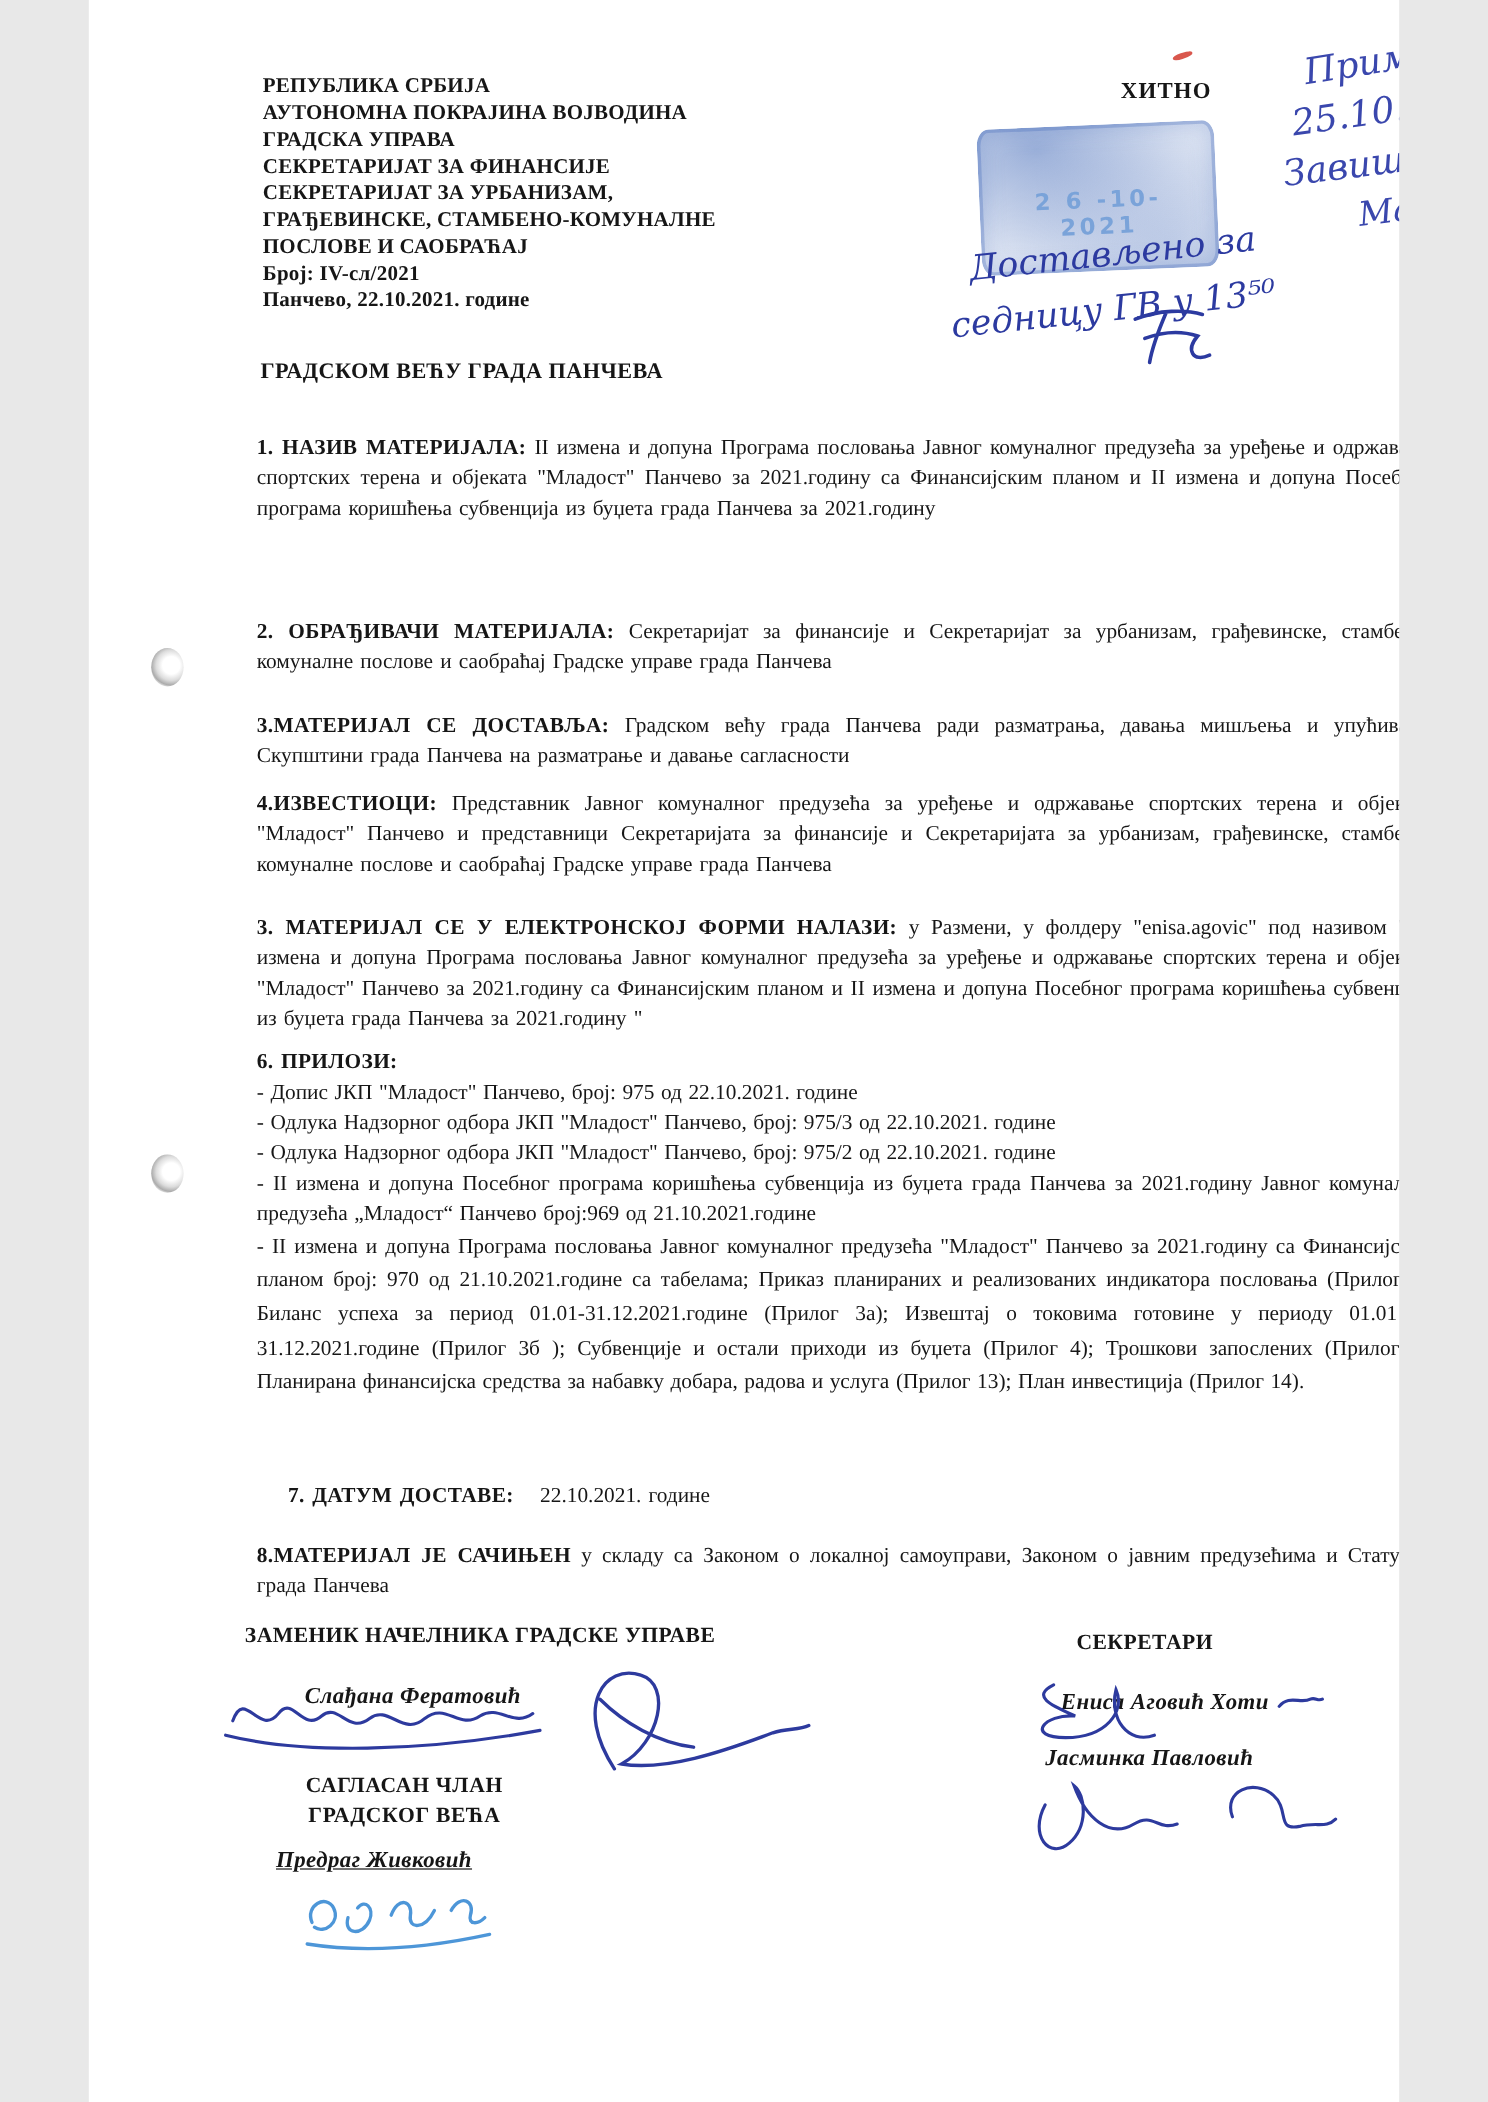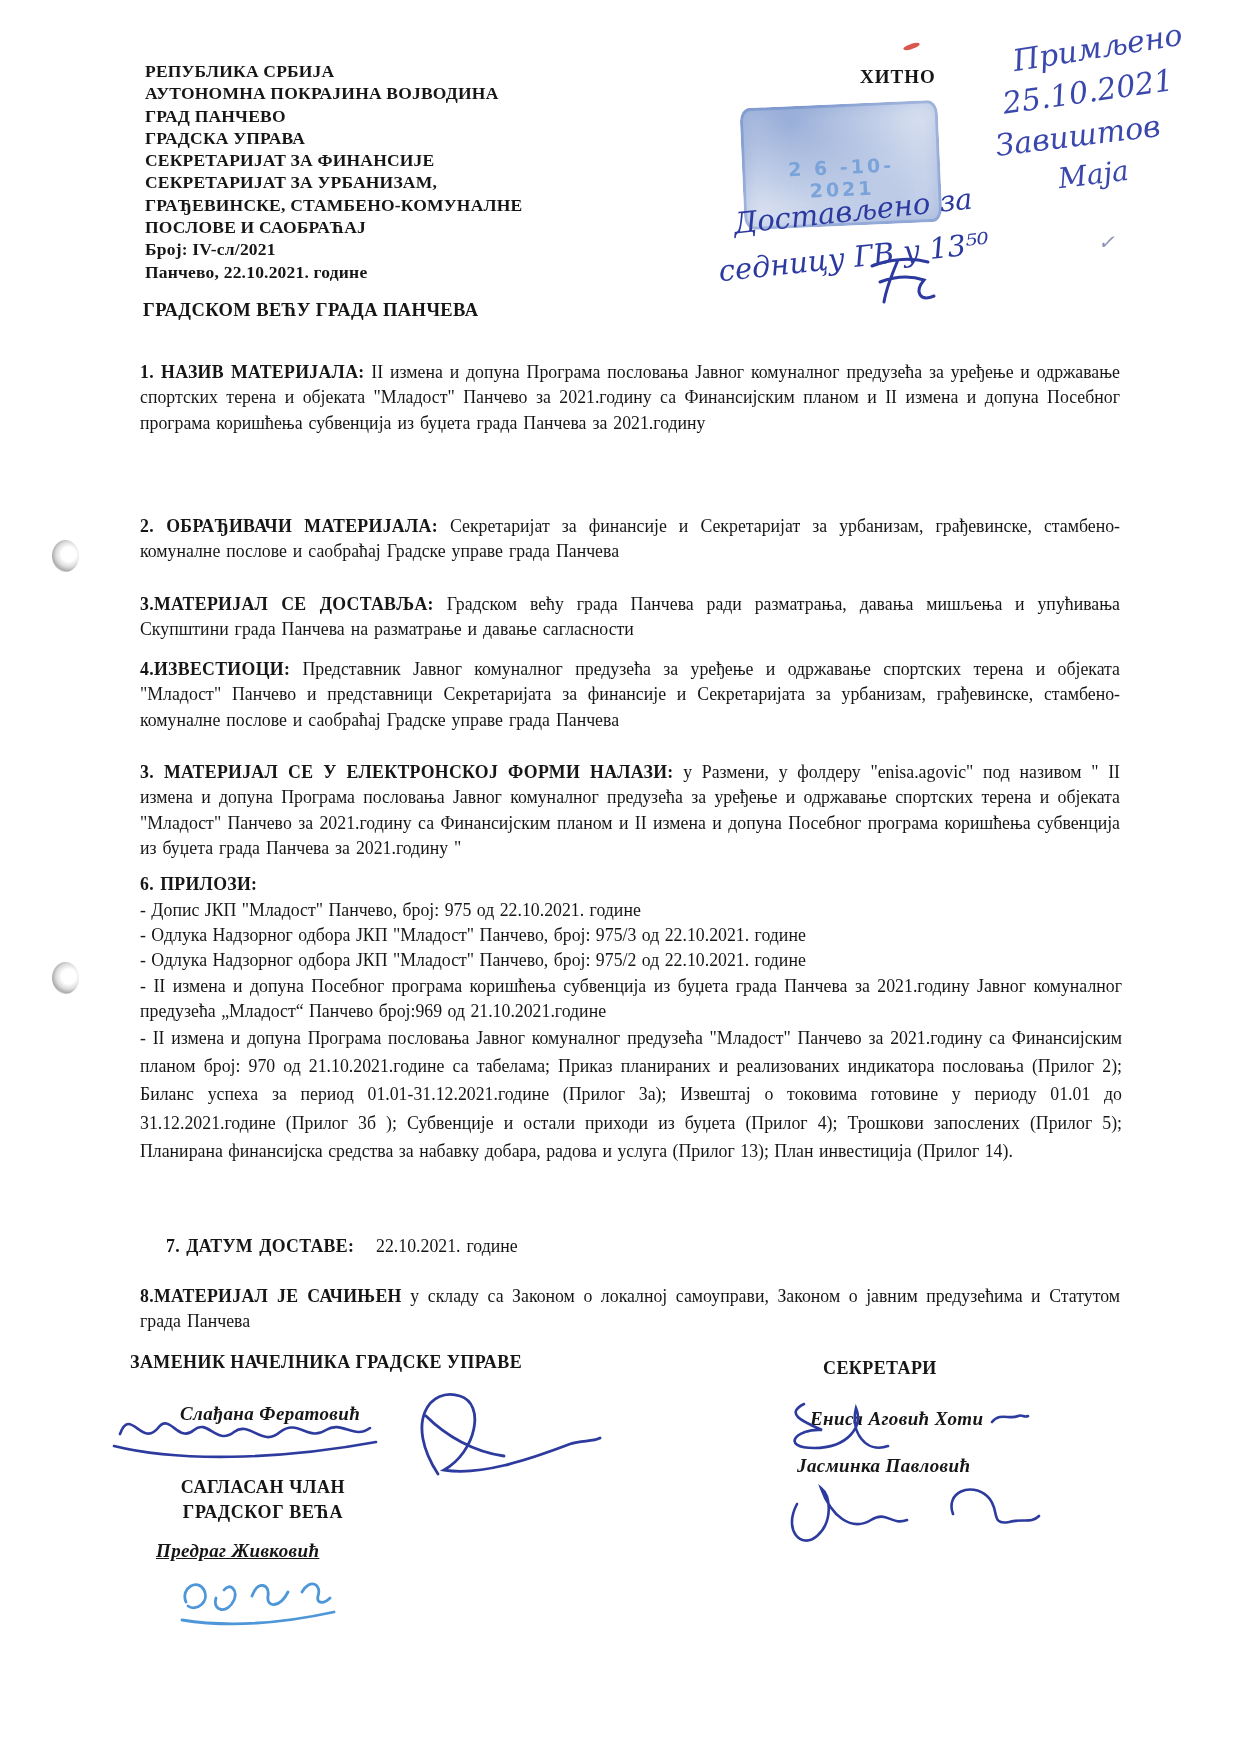--- a/index.html
+++ b/index.html
@@ -1,17 +1,17 @@
 <!DOCTYPE html>
 <html><head>
 <meta charset="utf-8">
 <style>
   html,body{margin:0;padding:0;background:#e8e8e8;}
   .page{
-    position:relative; width:1240px; height:1752px; background:#ffffff;
+    position:relative; width:1092px; height:1752px; background:#ffffff;
     font-family:"Liberation Serif",serif; color:#161616; overflow:hidden;
     margin:0 auto;
   }
   .abs{position:absolute;}
   
   .letterhead{left:145px; top:60px; width:560px;}
   .hdr-line{font-weight:bold; font-size:17.5px; line-height:22.3px; letter-spacing:.2px;}
   .urgent{left:860px; top:66px; font-weight:bold; font-size:19px; letter-spacing:1px;}
   .addressee{left:143px; top:300px; font-weight:bold; font-size:18.5px; letter-spacing:.4px;}
   
@@ -56,21 +56,20 @@
 <body>
 
 <div class="page">
 
   <div class="abs hole" style="left:52px; top:540px;"></div>
   <div class="abs hole" style="left:52px; top:962px;"></div>
 
   <div class="abs letterhead">
     <div class="hdr-line">РЕПУБЛИКА СРБИЈА</div>
     <div class="hdr-line">АУТОНОМНА ПОКРАЈИНА ВОЈВОДИНА</div>
-    <div class="hdr-line">ГРАД ПАНЧЕВО</div>
     <div class="hdr-line">ГРАДСКА УПРАВА</div>
     <div class="hdr-line">СЕКРЕТАРИЈАТ ЗА ФИНАНСИЈЕ</div>
     <div class="hdr-line">СЕКРЕТАРИЈАТ ЗА УРБАНИЗАМ,</div>
     <div class="hdr-line">ГРАЂЕВИНСКЕ, СТАМБЕНО-КОМУНАЛНЕ</div>
     <div class="hdr-line">ПОСЛОВЕ И САОБРАЋАЈ</div>
     <div class="hdr-line">Број: IV-сл/2021</div>
     <div class="hdr-line">Панчево, 22.10.2021. године</div>
   </div>
 
   <div class="abs urgent">ХИТНО</div>

